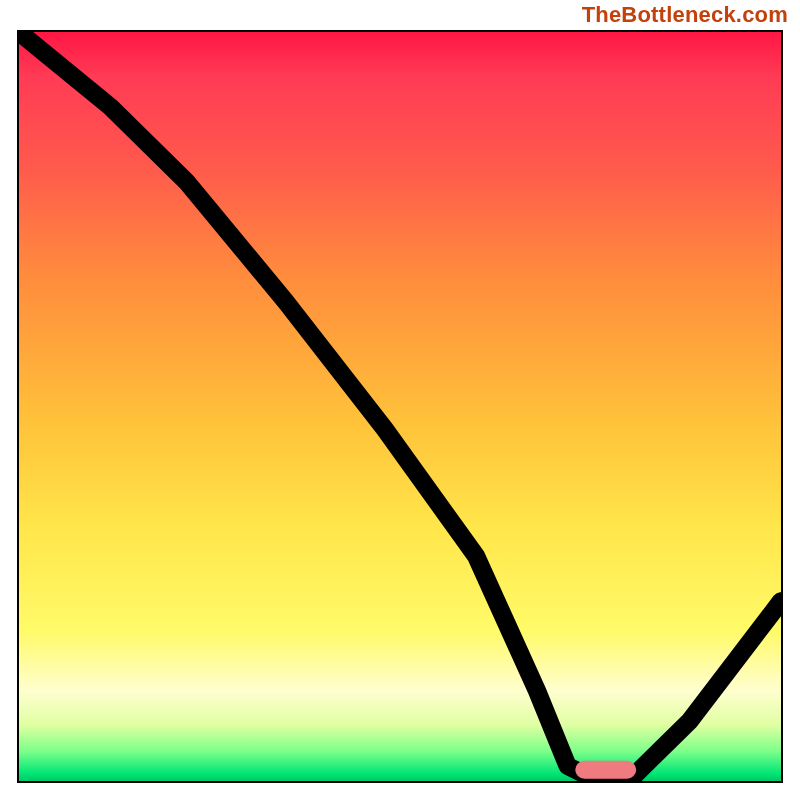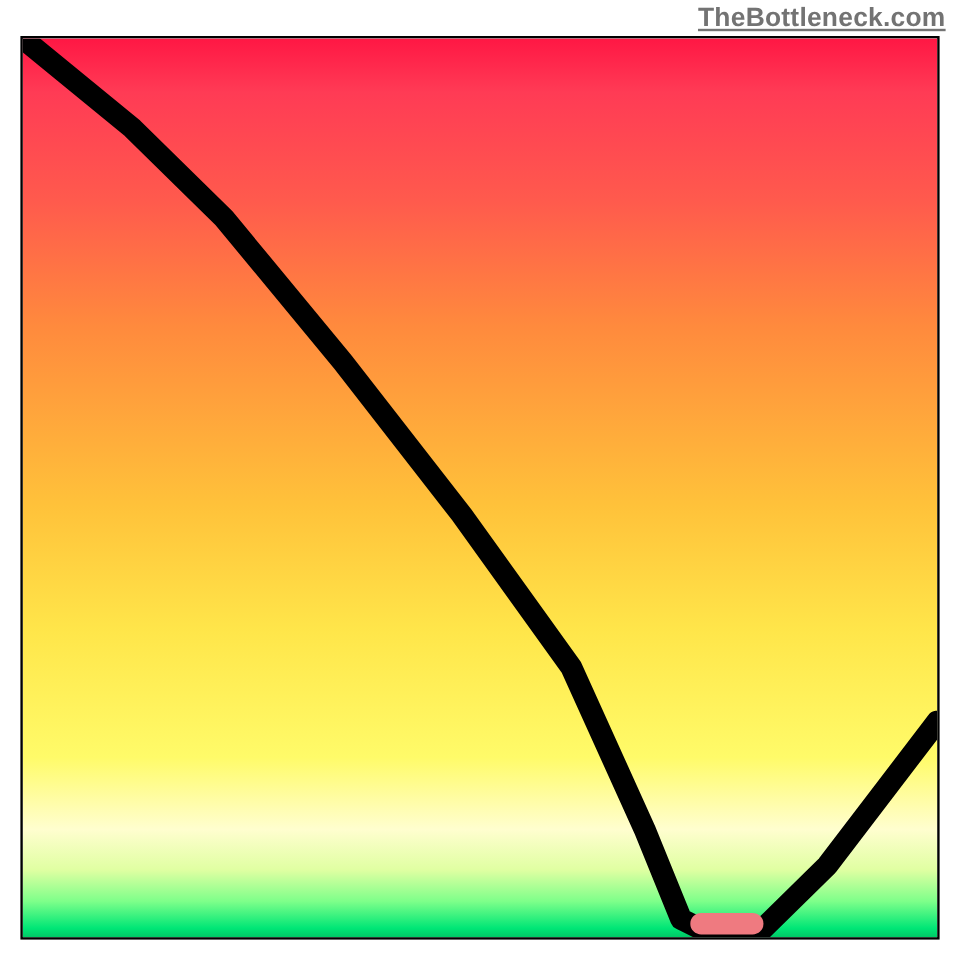--- a/index.html
+++ b/index.html
@@ -15,23 +15,22 @@
     position: relative;
     width: 800px;
     height: 800px;
   }
   .watermark {
     position: absolute;
     top: 2px;
     right: 12px;
     font-size: 22px;
     font-weight: 600;
-    color: #737373;
+    color: #c2410c;
     letter-spacing: 0.2px;
-    text-decoration: underline;
   }
   
   .plot {
     position: absolute;
     left: 17px;
     top: 30px;
     width: 766px;
     height: 753px;
     border: 2px solid #000000;
     box-sizing: border-box;

